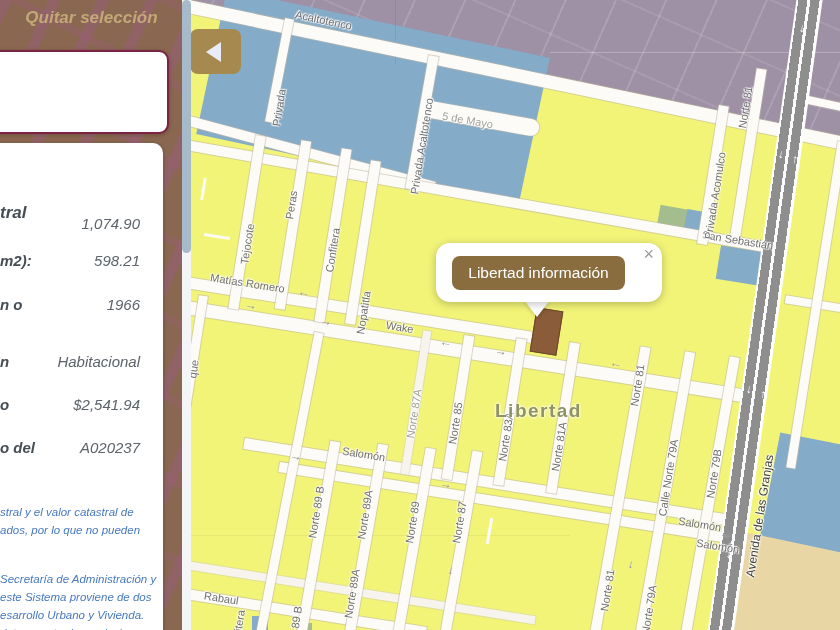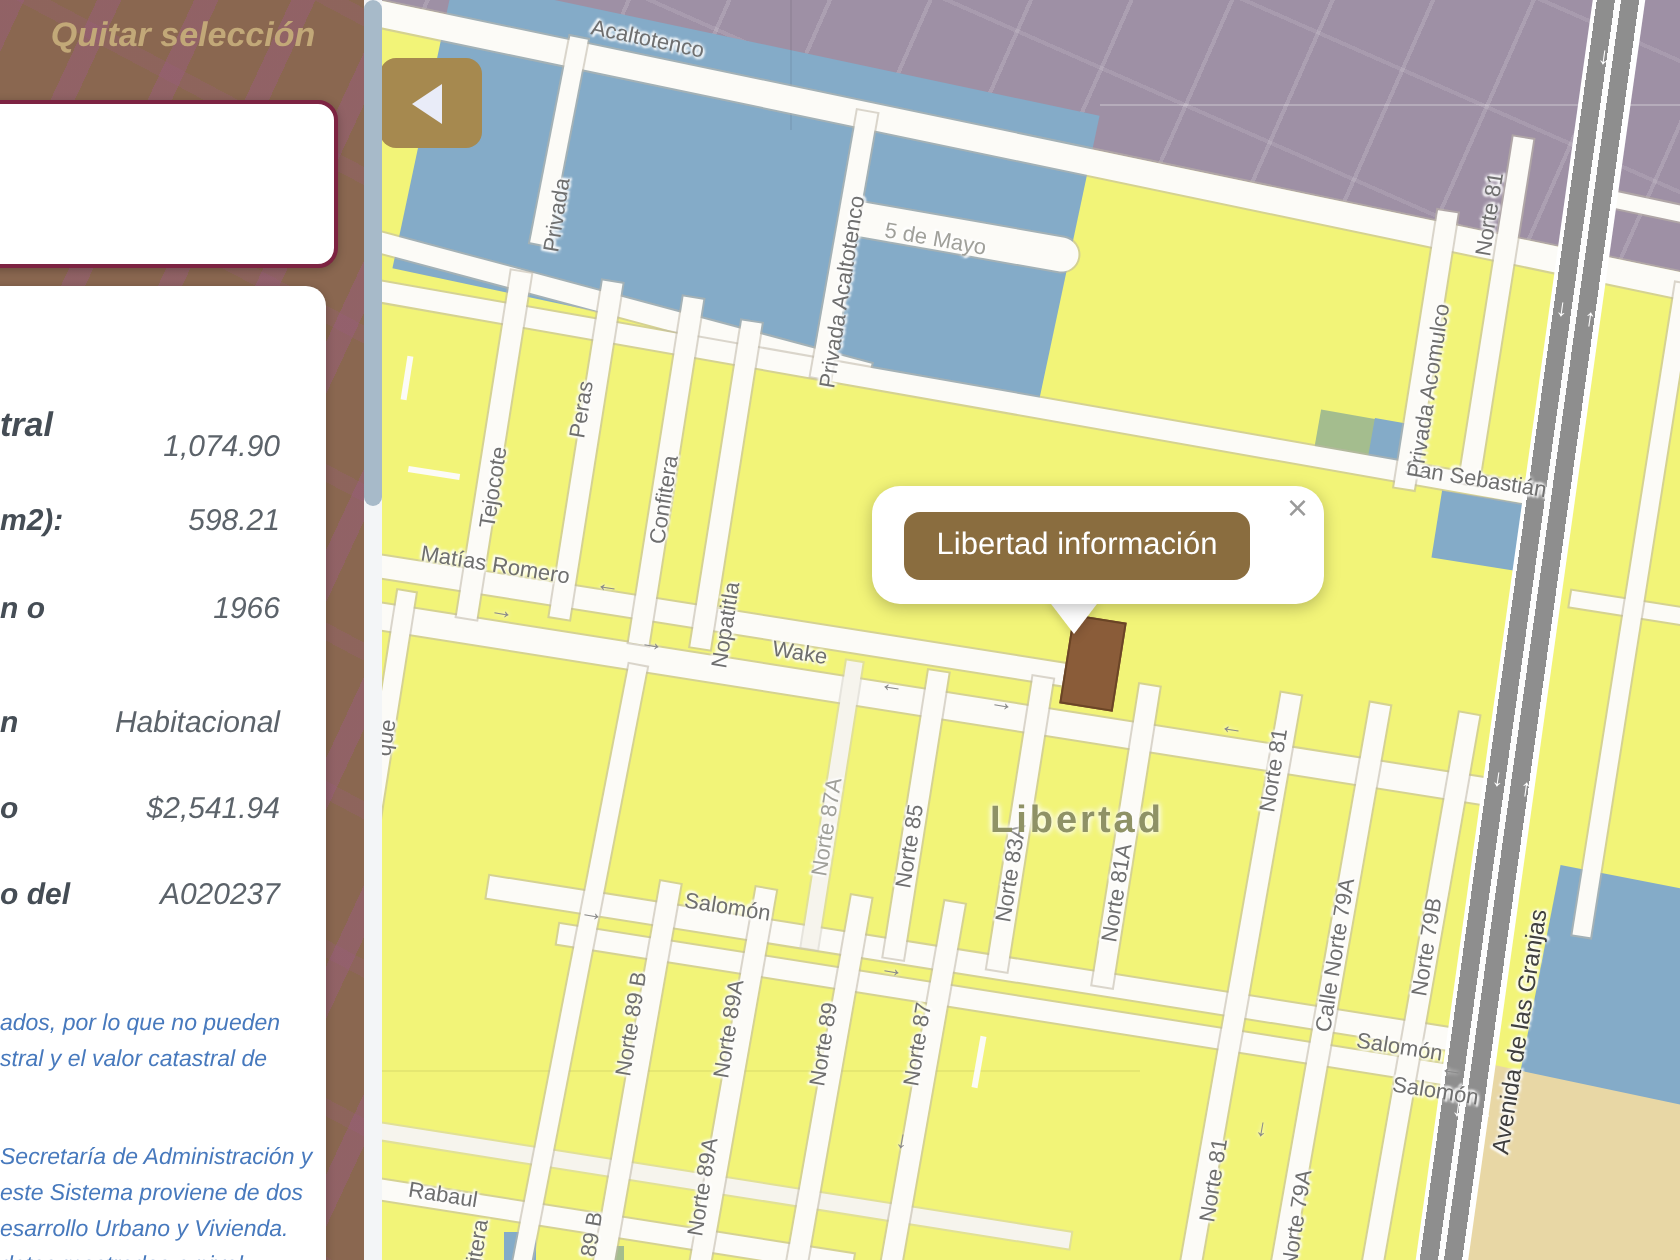--- a/index.html
+++ b/index.html
@@ -230,22 +230,22 @@
       <div class="row-label" style="top:153px;">n o</div>
       <div class="row-value" style="top:153px;">1966</div>
       <div class="row-label" style="top:210px;">n</div>
       <div class="row-value" style="top:210px;">Habitacional</div>
       <div class="row-label" style="top:253px;">o</div>
       <div class="row-value" style="top:253px;">$2,541.94</div>
       <div class="row-label" style="top:296px;">o del</div>
       <div class="row-value" style="top:296px;">A020237</div>
 
       <div class="disc" style="top:360px;">
+        <div>stral y el valor catastral de</div>
         <div>ados, por lo que no pueden</div>
-        <div>stral y el valor catastral de</div>
       </div>
       <div class="disc" style="top:427px;">
         <div>Secretaría de Administración y</div>
         <div>este Sistema proviene de dos</div>
         <div>esarrollo Urbano y Vivienda.</div>
         <div>datos mostrados a nivel</div>
       </div>
     </div>
   </div>
 

